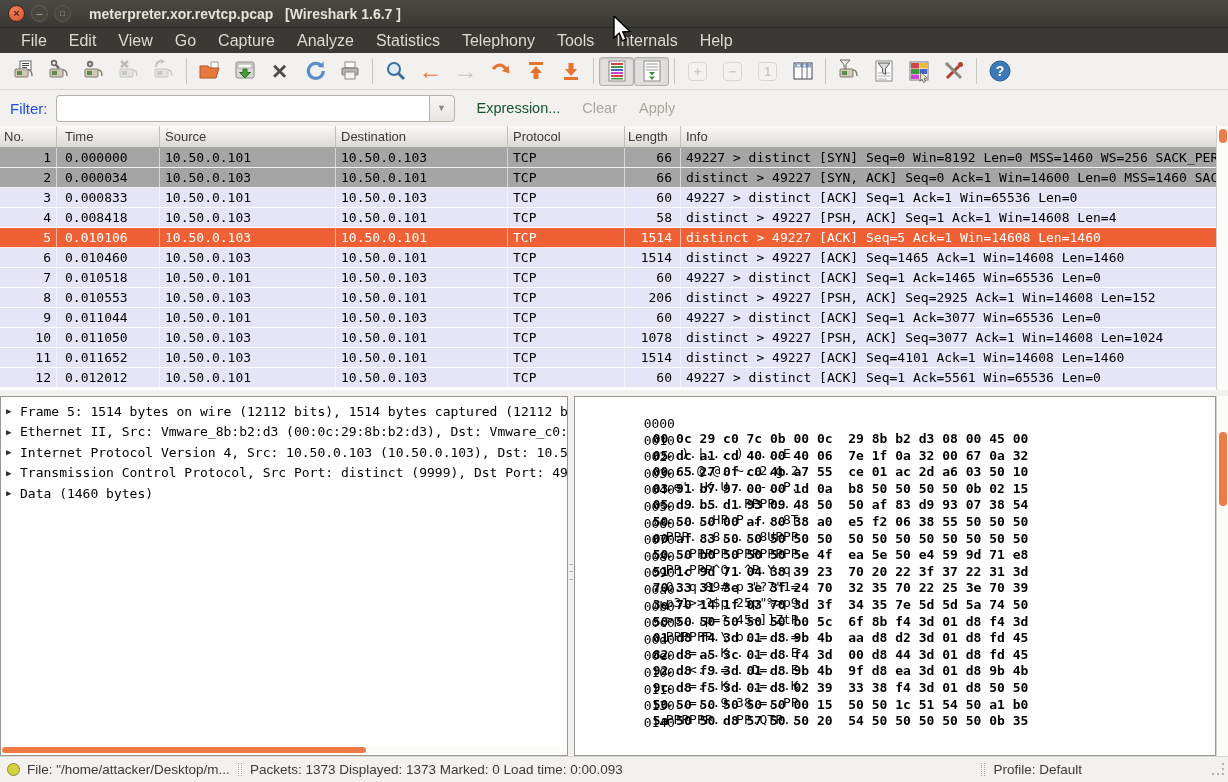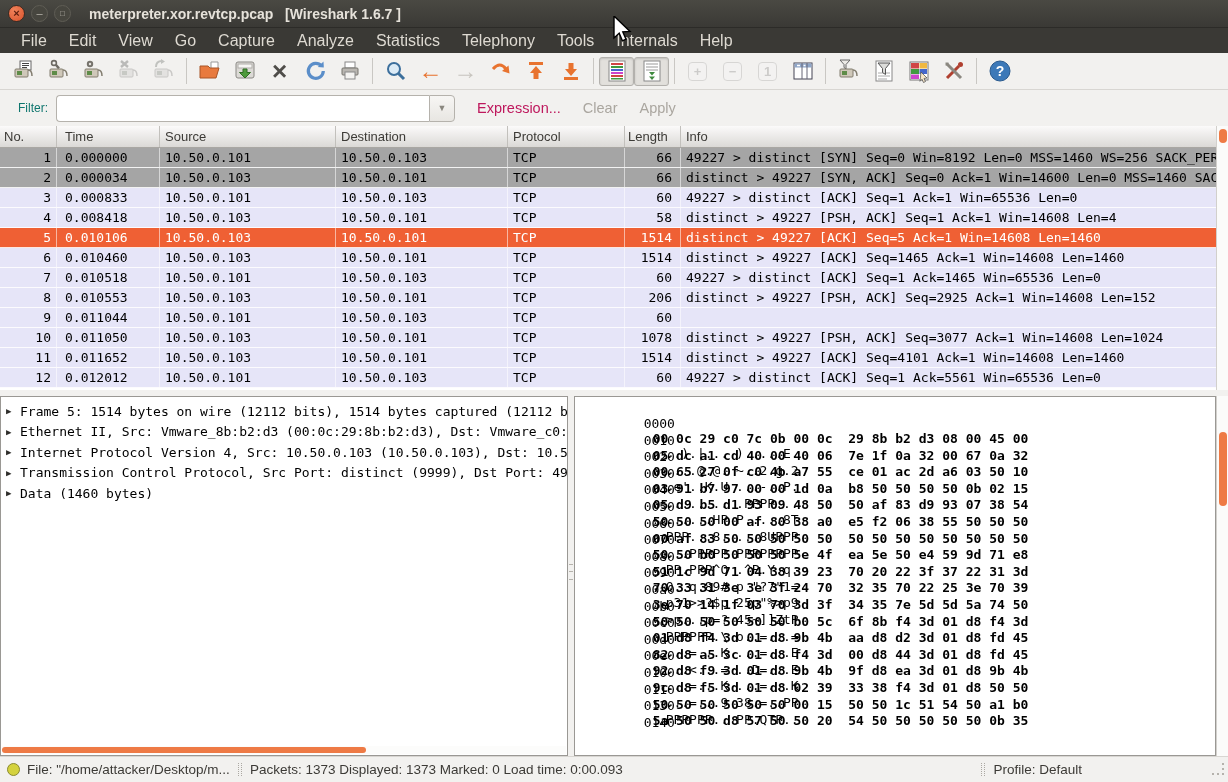--- a/index.html
+++ b/index.html
@@ -31,28 +31,28 @@
   .tb.pressed { background:#e2e0dc; border:1px solid #b3b1ad; box-shadow:inset 0 1px 2px rgba(0,0,0,.15); }
   .tb.disabled { opacity:.35; filter:grayscale(85%); }
   .tbsep { width:1px; height:26px; background:#c9c7c3; margin:0 5px; }
   .glyph { font-size:21px; font-weight:bold; line-height:1; }
   .zbtn { width:19px; height:19px; border:1.5px solid #a9a6a1; border-radius:4px;
     color:#8a8781; font-size:13px; font-weight:bold; display:flex; align-items:center; justify-content:center; background:#f6f5f3;}
 
   
   .filterbar { position:absolute; top:90px; left:0; width:100%; height:36px;
     background:#f2f1ef; display:flex; align-items:center; }
-  .filter-label { font-size:12px; color:#0f766e; margin-left:18px; }
+  .filter-label { font-size:15px; color:#1d4ed8; margin-left:10px; }
   .filter-input { margin-left:8px; width:373px; height:27px; border:1px solid #b5b2ac;
     border-right:none; border-radius:4px 0 0 4px; background:#fff; padding:0 6px; font-size:13px; outline:none; }
   .filter-drop { width:26px; height:27px; border:1px solid #b5b2ac; border-radius:0 4px 4px 0;
     background:linear-gradient(#f7f6f4,#e8e6e2); display:flex; align-items:center; justify-content:center;
     color:#8a877f; font-size:9px; }
   .fbtn { font-size:14.5px; margin-left:22px; cursor:default; }
-  .fbtn.dark { color:#be185d; }
+  .fbtn.dark { color:#14532d; }
   .fbtn.dim  { color:#aaa69f; }
 
   
   .plist { position:absolute; top:126px; left:0; width:1216px; height:264px; background:#fff; }
   .plist-header { display:flex; height:22px;
     background:linear-gradient(#fbfafa,#dbd9d6); border-bottom:1px solid #a9a7a3; }
   .hcell { font-size:13px; color:#3c3a36; line-height:21px; border-right:1px solid #c2c0bc;
     overflow:hidden; white-space:nowrap; }
   .prow { display:flex; height:20px; font-family:"DejaVu Sans Mono", monospace; font-size:13px;
     color:#000; line-height:19px; border-bottom:1px solid rgba(255,255,255,.85); }
@@ -453,20 +453,21 @@
         <span class="c c6">distinct &gt; 49227 [PSH, ACK] Seq=2925 Ack=1 Win=14608 Len=152</span>
       </div>
 
       <div class="prow v-lav">
         <span class="c c0">9</span>
         <span class="c c1">0.011044</span>
         <span class="c c2">10.50.0.101</span>
         <span class="c c3">10.50.0.103</span>
         <span class="c c4">TCP</span>
         <span class="c c5">60</span>
+        <span class="c c6">49227 &gt; distinct [ACK] Seq=1 Ack=3077 Win=65536 Len=0</span>
       </div>
 
       <div class="prow v-lav">
         <span class="c c0">10</span>
         <span class="c c1">0.011050</span>
         <span class="c c2">10.50.0.103</span>
         <span class="c c3">10.50.0.101</span>
         <span class="c c4">TCP</span>
         <span class="c c5">1078</span>
         <span class="c c6">distinct &gt; 49227 [PSH, ACK] Seq=3077 Ack=1 Win=14608 Len=1024</span>

